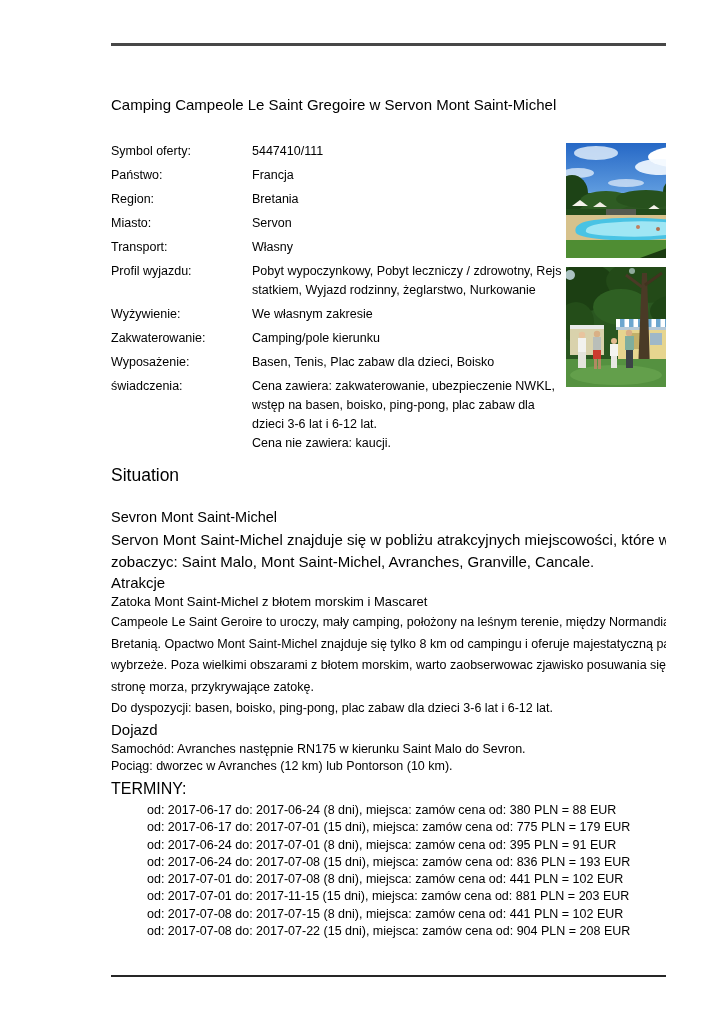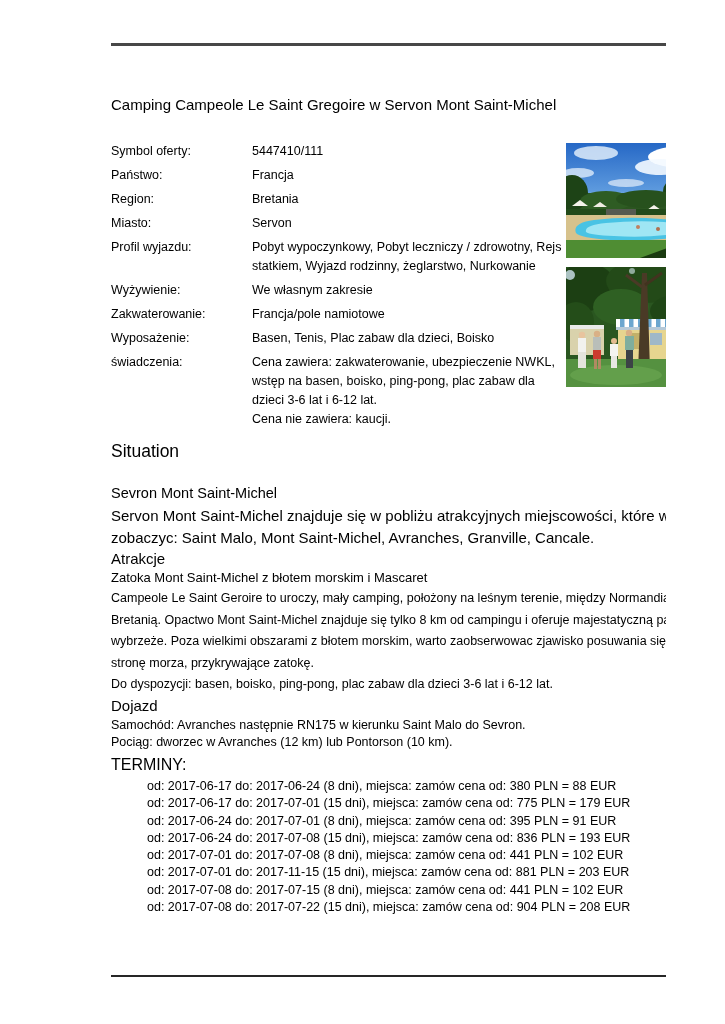--- a/index.html
+++ b/index.html
@@ -71,34 +71,38 @@
         <div class="detail-row">
           <div class="detail-label">Region:</div>
           <div class="detail-value">Bretania</div>
         </div>
 
         <div class="detail-row">
           <div class="detail-label">Miasto:</div>
           <div class="detail-value">Servon</div>
         </div>
 
+        <div class="detail-row">
+          <div class="detail-label">Transport:</div>
+          <div class="detail-value">Własny</div>
+        </div>
 
         <div class="detail-row">
           <div class="detail-label">Profil wyjazdu:</div>
           <div class="detail-value">Pobyt wypoczynkowy, Pobyt leczniczy / zdrowotny, Rejs statkiem, Wyjazd rodzinny, żeglarstwo, Nurkowanie</div>
         </div>
 
         <div class="detail-row">
           <div class="detail-label">Wyżywienie:</div>
           <div class="detail-value">We własnym zakresie</div>
         </div>
 
         <div class="detail-row">
           <div class="detail-label">Zakwaterowanie:</div>
-          <div class="detail-value">Francja/pole namiotowe</div>
+          <div class="detail-value">Camping/pole kierunku</div>
         </div>
 
         <div class="detail-row">
           <div class="detail-label">Wyposażenie:</div>
           <div class="detail-value">Basen, Tenis, Plac zabaw dla dzieci, Boisko</div>
         </div>
 
         <div class="detail-row">
           <div class="detail-label">świadczenia:</div>
           <div class="detail-value">Cena zawiera: zakwaterowanie, ubezpieczenie NWKL, wstęp na basen, boisko, ping-pong, plac zabaw dla dzieci 3-6 lat i 6-12 lat.

